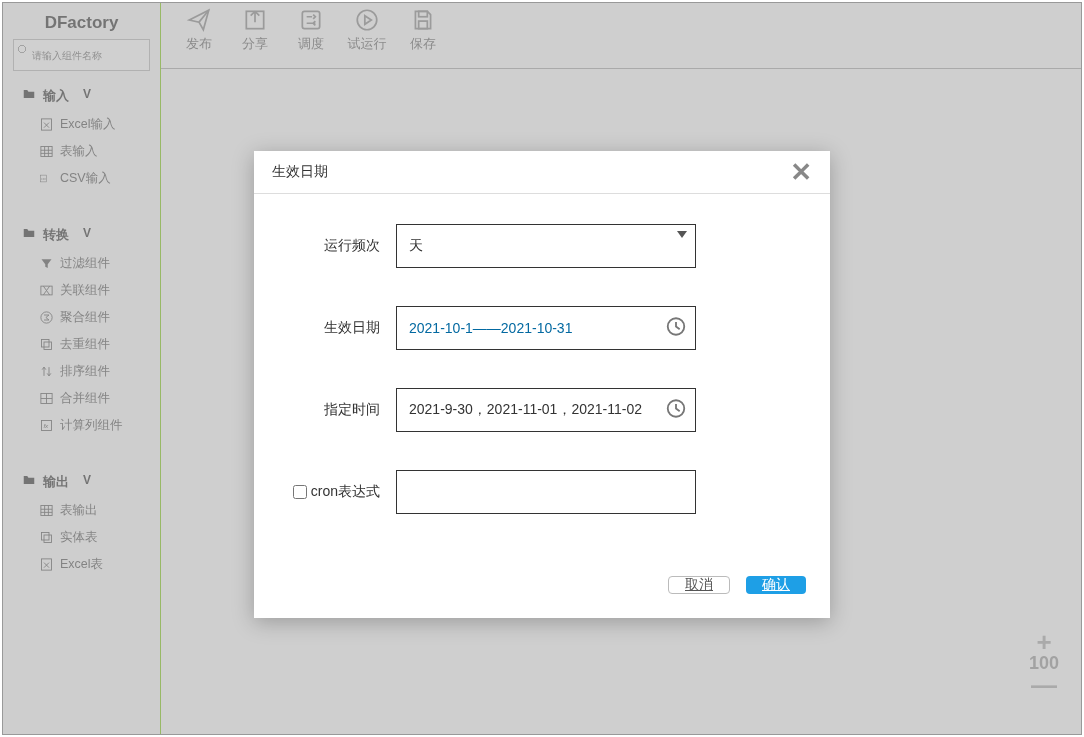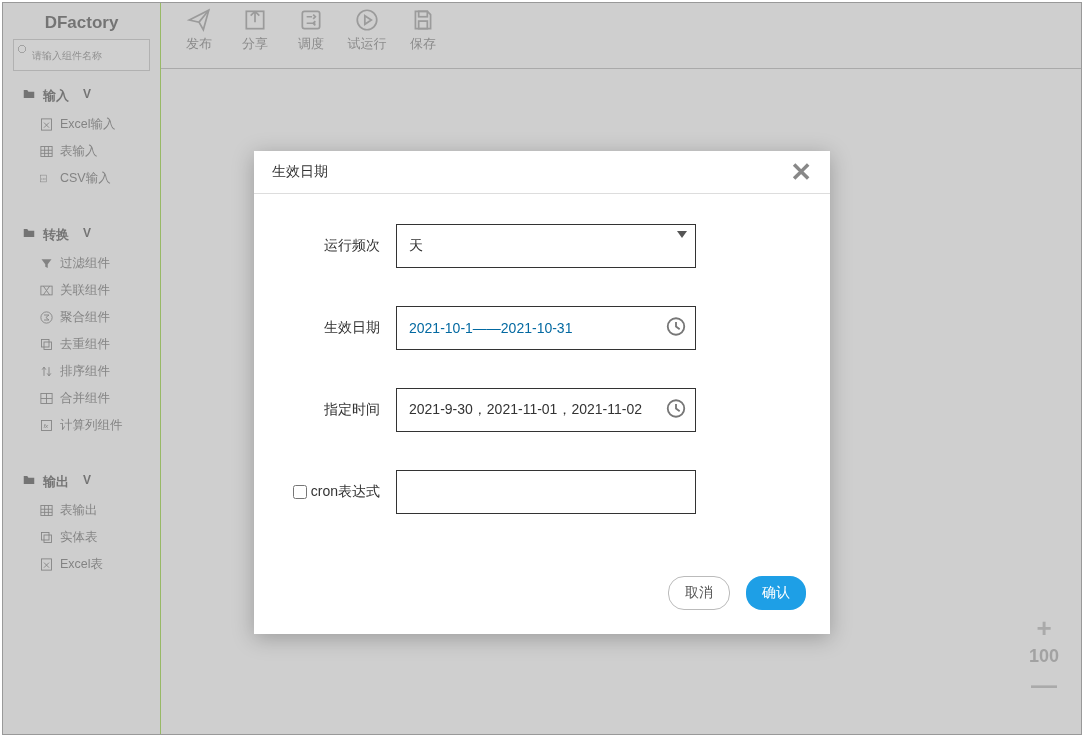--- a/index.html
+++ b/index.html
@@ -130,21 +130,21 @@
   color: #999;
   font-weight: bold;
 }
 .zoom-plus, .zoom-minus {
   font-size: 26px;
   line-height: 18px;
   cursor: pointer;
   color: #aaa;
   font-weight: bold;
 }
-.zoom-val { font-size: 18px; color: #999; margin: 9px 0; }
+.zoom-val { font-size: 18px; color: #999; margin: 2px 0; }
 
 .overlay {
   position: absolute;
   inset: 0;
   background: rgba(170,170,170,0.55);
   display: flex;
   align-items: flex-start;
   justify-content: center;
 }
 .modal {
@@ -213,28 +213,29 @@
   border-top: 7px solid #555;
 }
 .modal-footer {
   display: flex;
   justify-content: flex-end;
   gap: 16px;
   padding: 14px 24px 24px;
 }
 .btn {
   min-width: 58px;
-  height: 34px;
+  height: 18px;
   padding: 0 16px;
-  border-radius: 16px;
+  border-radius: 4px;
   font-size: 14px;
   cursor: pointer;
   display: inline-flex;
   align-items: center;
   justify-content: center;
+  text-decoration: underline;
 }
 .btn-default { border: 1px solid #bbb; background: #fff; color: #555; }
 .btn-primary { border: none; background: #1e9fe6; color: #fff; }
 </style>
 </head>
 <body>
 
 <div class="shell">
 
   <div class="sidebar">

